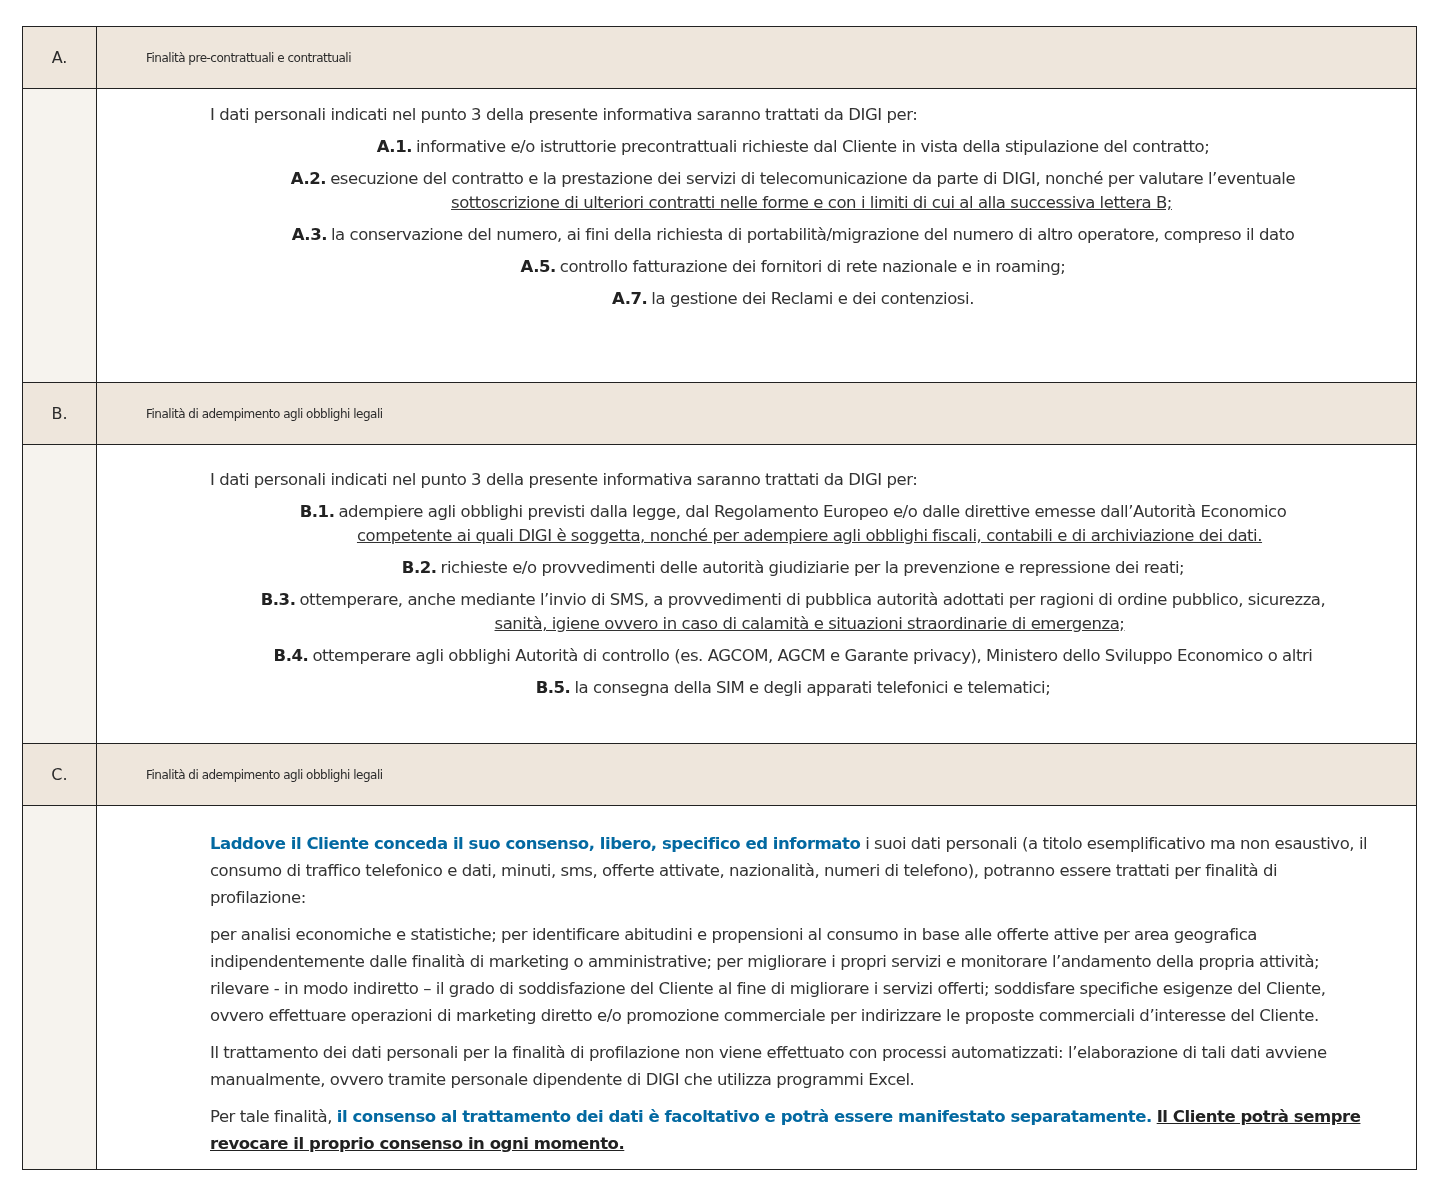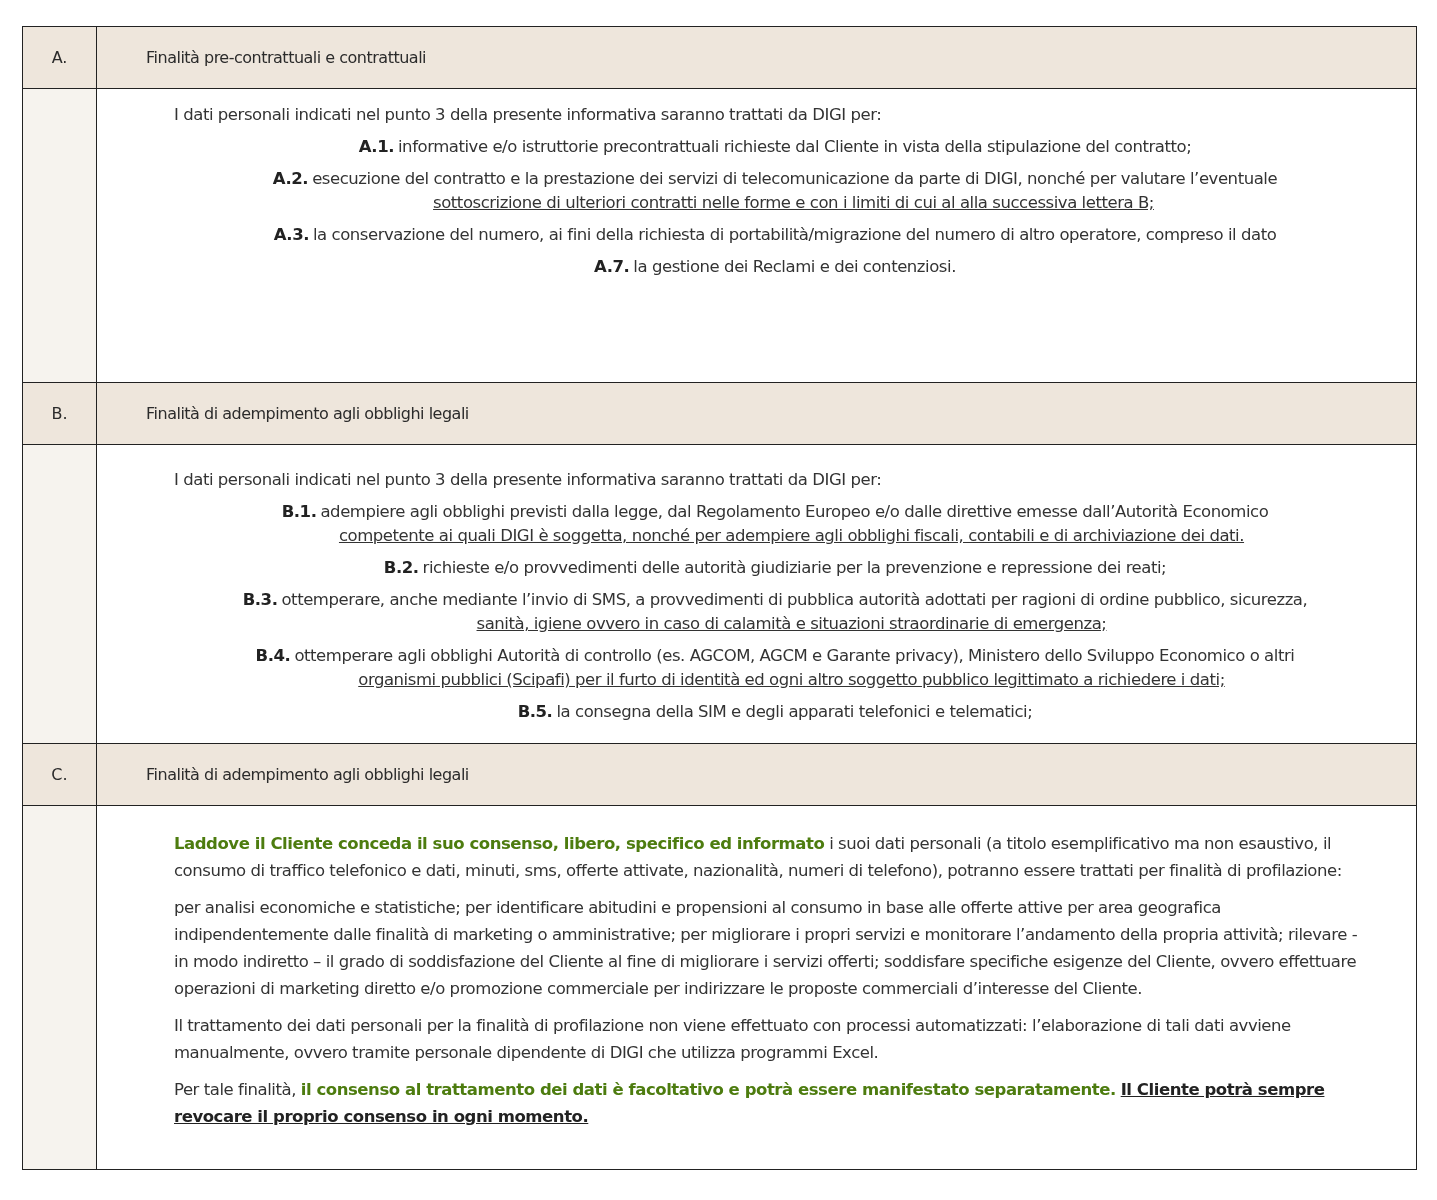--- a/index.html
+++ b/index.html
@@ -12,71 +12,72 @@
       position: absolute; left: 22px; top: 26px; width: 1395px;
       border: 1.5px solid #222; box-sizing: border-box;
     }
     .row { display: flex; border-bottom: 1.5px solid #222; box-sizing: border-box; }
     .row:last-child { border-bottom: none; }
     .left { width: 74px; flex: 0 0 74px; border-right: 1.5px solid #222; box-sizing: border-box;
       display: flex; align-items: center; justify-content: center; }
     .right { flex: 1; box-sizing: border-box; }
     .hdr { background: #eee6dc; height: 62px; }
     .hdr .left { font-size: 16px; color: #2b2b2b; }
-    .hdr .right { display: flex; align-items: center; padding-left: 49px; font-size: 16px; letter-spacing: -0.5px; color: #2b2b2b; }
+    .hdr .right { display: flex; align-items: center; padding-left: 49px; font-size: 12px; letter-spacing: -0.5px; color: #2b2b2b; }
     .body .left { background: #f6f3ee; }
-    .body .right { background: #ffffff; padding-left: 77px; padding-right: 40px; font-size: 16.5px; letter-spacing: -0.45px; color: #333; }
+    .body .right { background: #ffffff; padding-left: 77px; padding-right: 40px; font-size: 16.5px; letter-spacing: -0.45px; color: #333; margin-left: 36px; }
     .intro { margin: 0; line-height: 24px; }
     .item { margin: 0; line-height: 24px; padding-left: 0; text-align: center; }
     .item .num { font-weight: bold; color: #222; margin-right: 4px; }
     .item .line2 { display: block; padding-left: 37px; text-decoration: underline; }
     .item.b .line2 { padding-left: 33px; }
     .secA { height: 293px; padding-top: 14px; }
     .secA .item { margin-top: 8px; }
     .secB { height: 298px; padding-top: 23px; }
     .secB .item { margin-top: 8px; }
     .secC { height: 363px; padding-top: 24px; }
     .para { margin: 0 0 10px 0; line-height: 27px; }
-    .para b { font-weight: bold; color: #4d7c0f; }
+    .para b { font-weight: bold; color: #0369a1; }
     .para .u { text-decoration: underline; font-weight: bold; color: #222; }
   </style>
 </head>
 <body>
 
 <div class="tbl">
 
   <div class="row hdr">
     <div class="left">A.</div>
     <div class="right">Finalità pre-contrattuali e contrattuali</div>
   </div>
 
   <div class="row body">
     <div class="left"></div>
     <div class="right secA">
       <p class="intro">I dati personali indicati nel punto 3 della presente informativa saranno trattati da DIGI per:</p>
       <p class="item"><span class="num">A.1.</span><span>informative e/o istruttorie precontrattuali richieste dal Cliente in vista della stipulazione del contratto;</span></p>
       <p class="item"><span class="num">A.2.</span><span>esecuzione del contratto e la prestazione dei servizi di telecomunicazione da parte di DIGI, nonché per valutare l’eventuale</span><span class="line2">sottoscrizione di ulteriori contratti nelle forme e con i limiti di cui al alla successiva lettera B;</span></p>
       <p class="item"><span class="num">A.3.</span><span>la conservazione del numero, ai fini della richiesta di portabilità/migrazione del numero di altro operatore, compreso il dato</span></p>
+      <p class="item"><span class="num">A.5.</span><span>controllo fatturazione dei fornitori di rete nazionale e in roaming;</span></p>
       <p class="item"><span class="num">A.7.</span><span>la gestione dei Reclami e dei contenziosi.</span></p>
     </div>
   </div>
 
   <div class="row hdr">
     <div class="left">B.</div>
     <div class="right">Finalità di adempimento agli obblighi legali</div>
   </div>
 
   <div class="row body">
     <div class="left"></div>
     <div class="right secB">
       <p class="intro">I dati personali indicati nel punto 3 della presente informativa saranno trattati da DIGI per:</p>
       <p class="item b"><span class="num">B.1.</span><span>adempiere agli obblighi previsti dalla legge, dal Regolamento Europeo e/o dalle direttive emesse dall’Autorità Economico</span><span class="line2">competente ai quali DIGI è soggetta, nonché per adempiere agli obblighi fiscali, contabili e di archiviazione dei dati.</span></p>
       <p class="item b"><span class="num">B.2.</span><span>richieste e/o provvedimenti delle autorità giudiziarie per la prevenzione e repressione dei reati;</span></p>
       <p class="item b"><span class="num">B.3.</span><span>ottemperare, anche mediante l’invio di SMS, a provvedimenti di pubblica autorità adottati per ragioni di ordine pubblico, sicurezza,</span><span class="line2">sanità, igiene ovvero in caso di calamità e situazioni straordinarie di emergenza;</span></p>
-      <p class="item b"><span class="num">B.4.</span><span>ottemperare agli obblighi Autorità di controllo (es. AGCOM, AGCM e Garante privacy), Ministero dello Sviluppo Economico o altri</span><span class="line2">organismi pubblici (Scipafi) per il furto di identità ed ogni altro soggetto pubblico legittimato a richiedere i dati;</span></p>
+      <p class="item b"><span class="num">B.4.</span><span>ottemperare agli obblighi Autorità di controllo (es. AGCOM, AGCM e Garante privacy), Ministero dello Sviluppo Economico o altri</span></p>
       <p class="item b"><span class="num">B.5.</span><span>la consegna della SIM e degli apparati telefonici e telematici;</span></p>
     </div>
   </div>
 
   <div class="row hdr">
     <div class="left">C.</div>
     <div class="right">Finalità di adempimento agli obblighi legali</div>
   </div>
 
   <div class="row body">

